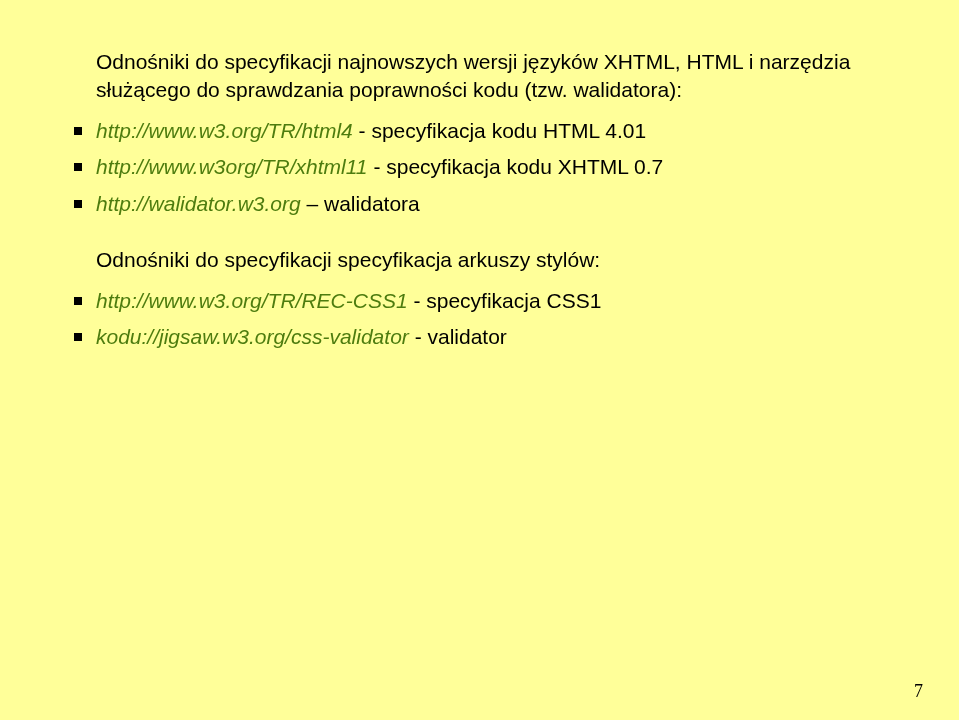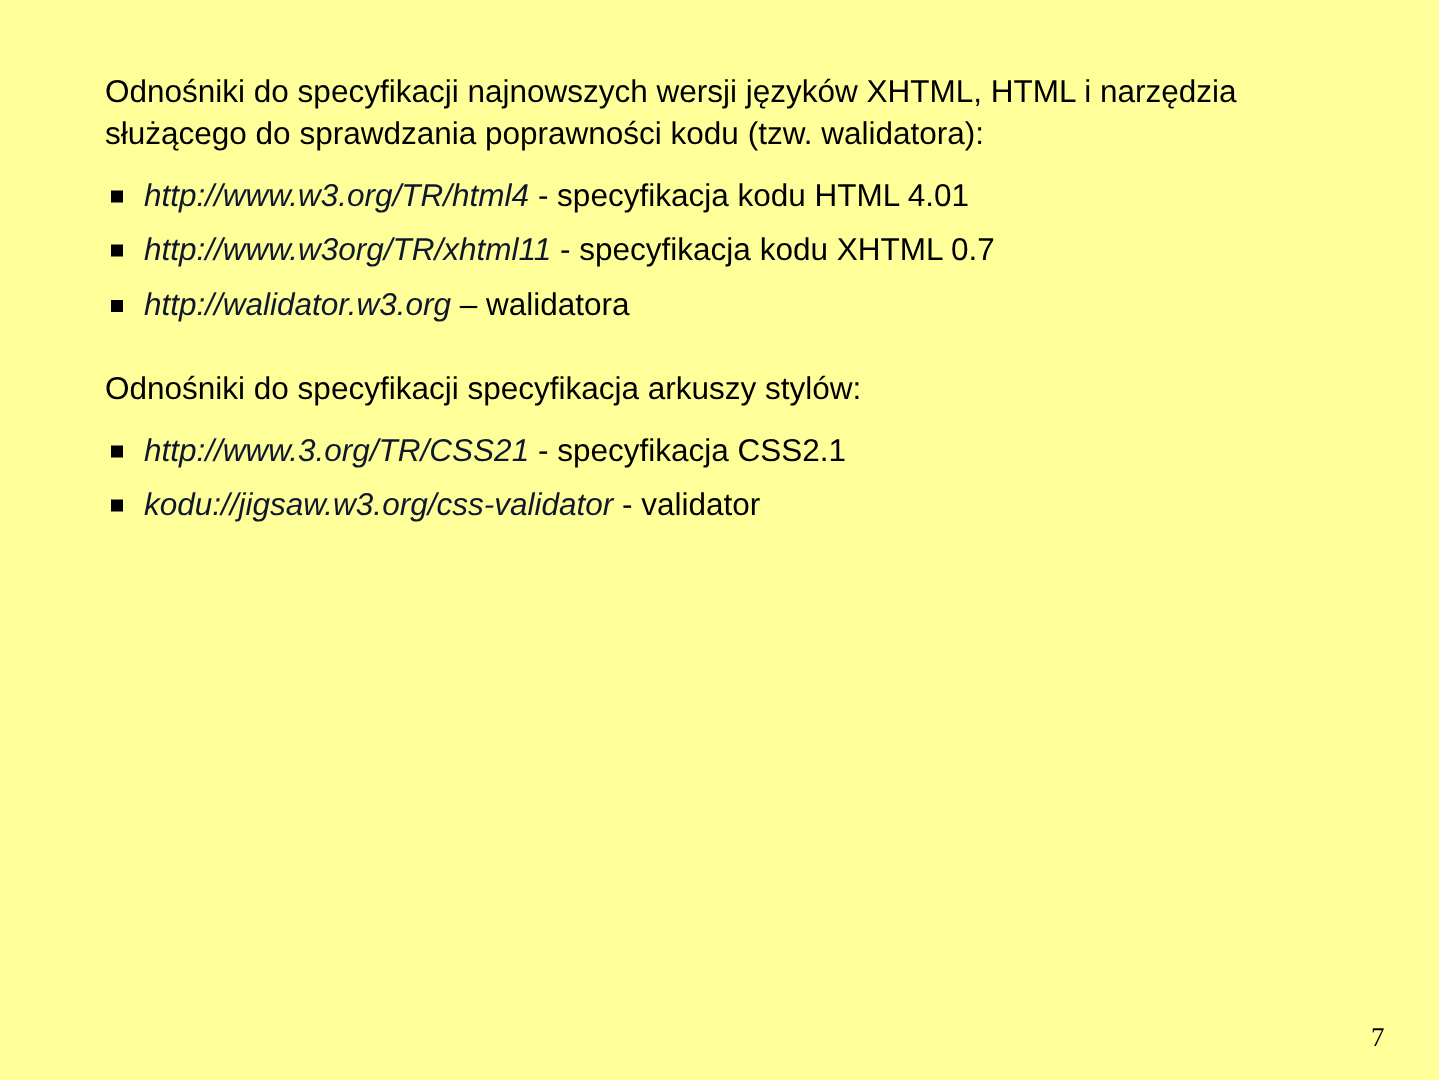--- a/index.html
+++ b/index.html
@@ -8,20 +8,21 @@
     background: #ffff99;
     font-family: Verdana, Tahoma, sans-serif;
     color: #000;
     position: relative;
     padding: 48px 64px 0 70px;
   }
   .para {
     font-size: 21px;
     line-height: 1.35;
     margin-bottom: 10px;
+    margin-left: 26px;
   }
   ul.list {
     list-style: none;
     margin: 0 0 26px 0;
     padding: 0;
   }
   ul.list li {
     font-size: 21px;
     line-height: 1.55;
     position: relative;
@@ -30,21 +31,21 @@
   }
   ul.list li::before {
     content: "";
     position: absolute;
     left: 4px;
     top: 12px;
     width: 8px;
     height: 8px;
     background: #000;
   }
-  .link { color: #0f172a; font-style: italic; }
+  .link { color: #4d7c0f; font-style: italic; }
   .page-num {
     position: absolute;
     bottom: 18px;
     right: 36px;
     font-size: 18px;
     color: #000;
     font-family: "Times New Roman", serif;
   }
 </style>
 </head>
@@ -59,20 +60,20 @@
     <span class="link">http://www.w3org/TR/xhtml11</span><span> - specyfikacja kodu XHTML 0.7</span>
   </li>
   <li>
     <span class="link">http://walidator.w3.org</span><span> – walidatora</span>
   </li>
 </ul>
 
 <p class="para">Odnośniki do specyfikacji specyfikacja arkuszy stylów:</p>
 <ul class="list">
   <li>
-    <span class="link">http://www.3.org/TR/CSS21</span><span> - specyfikacja CSS2.1</span>
+    <span class="link">http://www.w3.org/TR/REC-CSS1</span><span> - specyfikacja CSS1</span>
   </li>
   <li>
     <span class="link">kodu://jigsaw.w3.org/css-validator</span><span> - validator</span>
   </li>
 </ul>
 
 <div class="page-num">7</div>
 
 </body></html>

